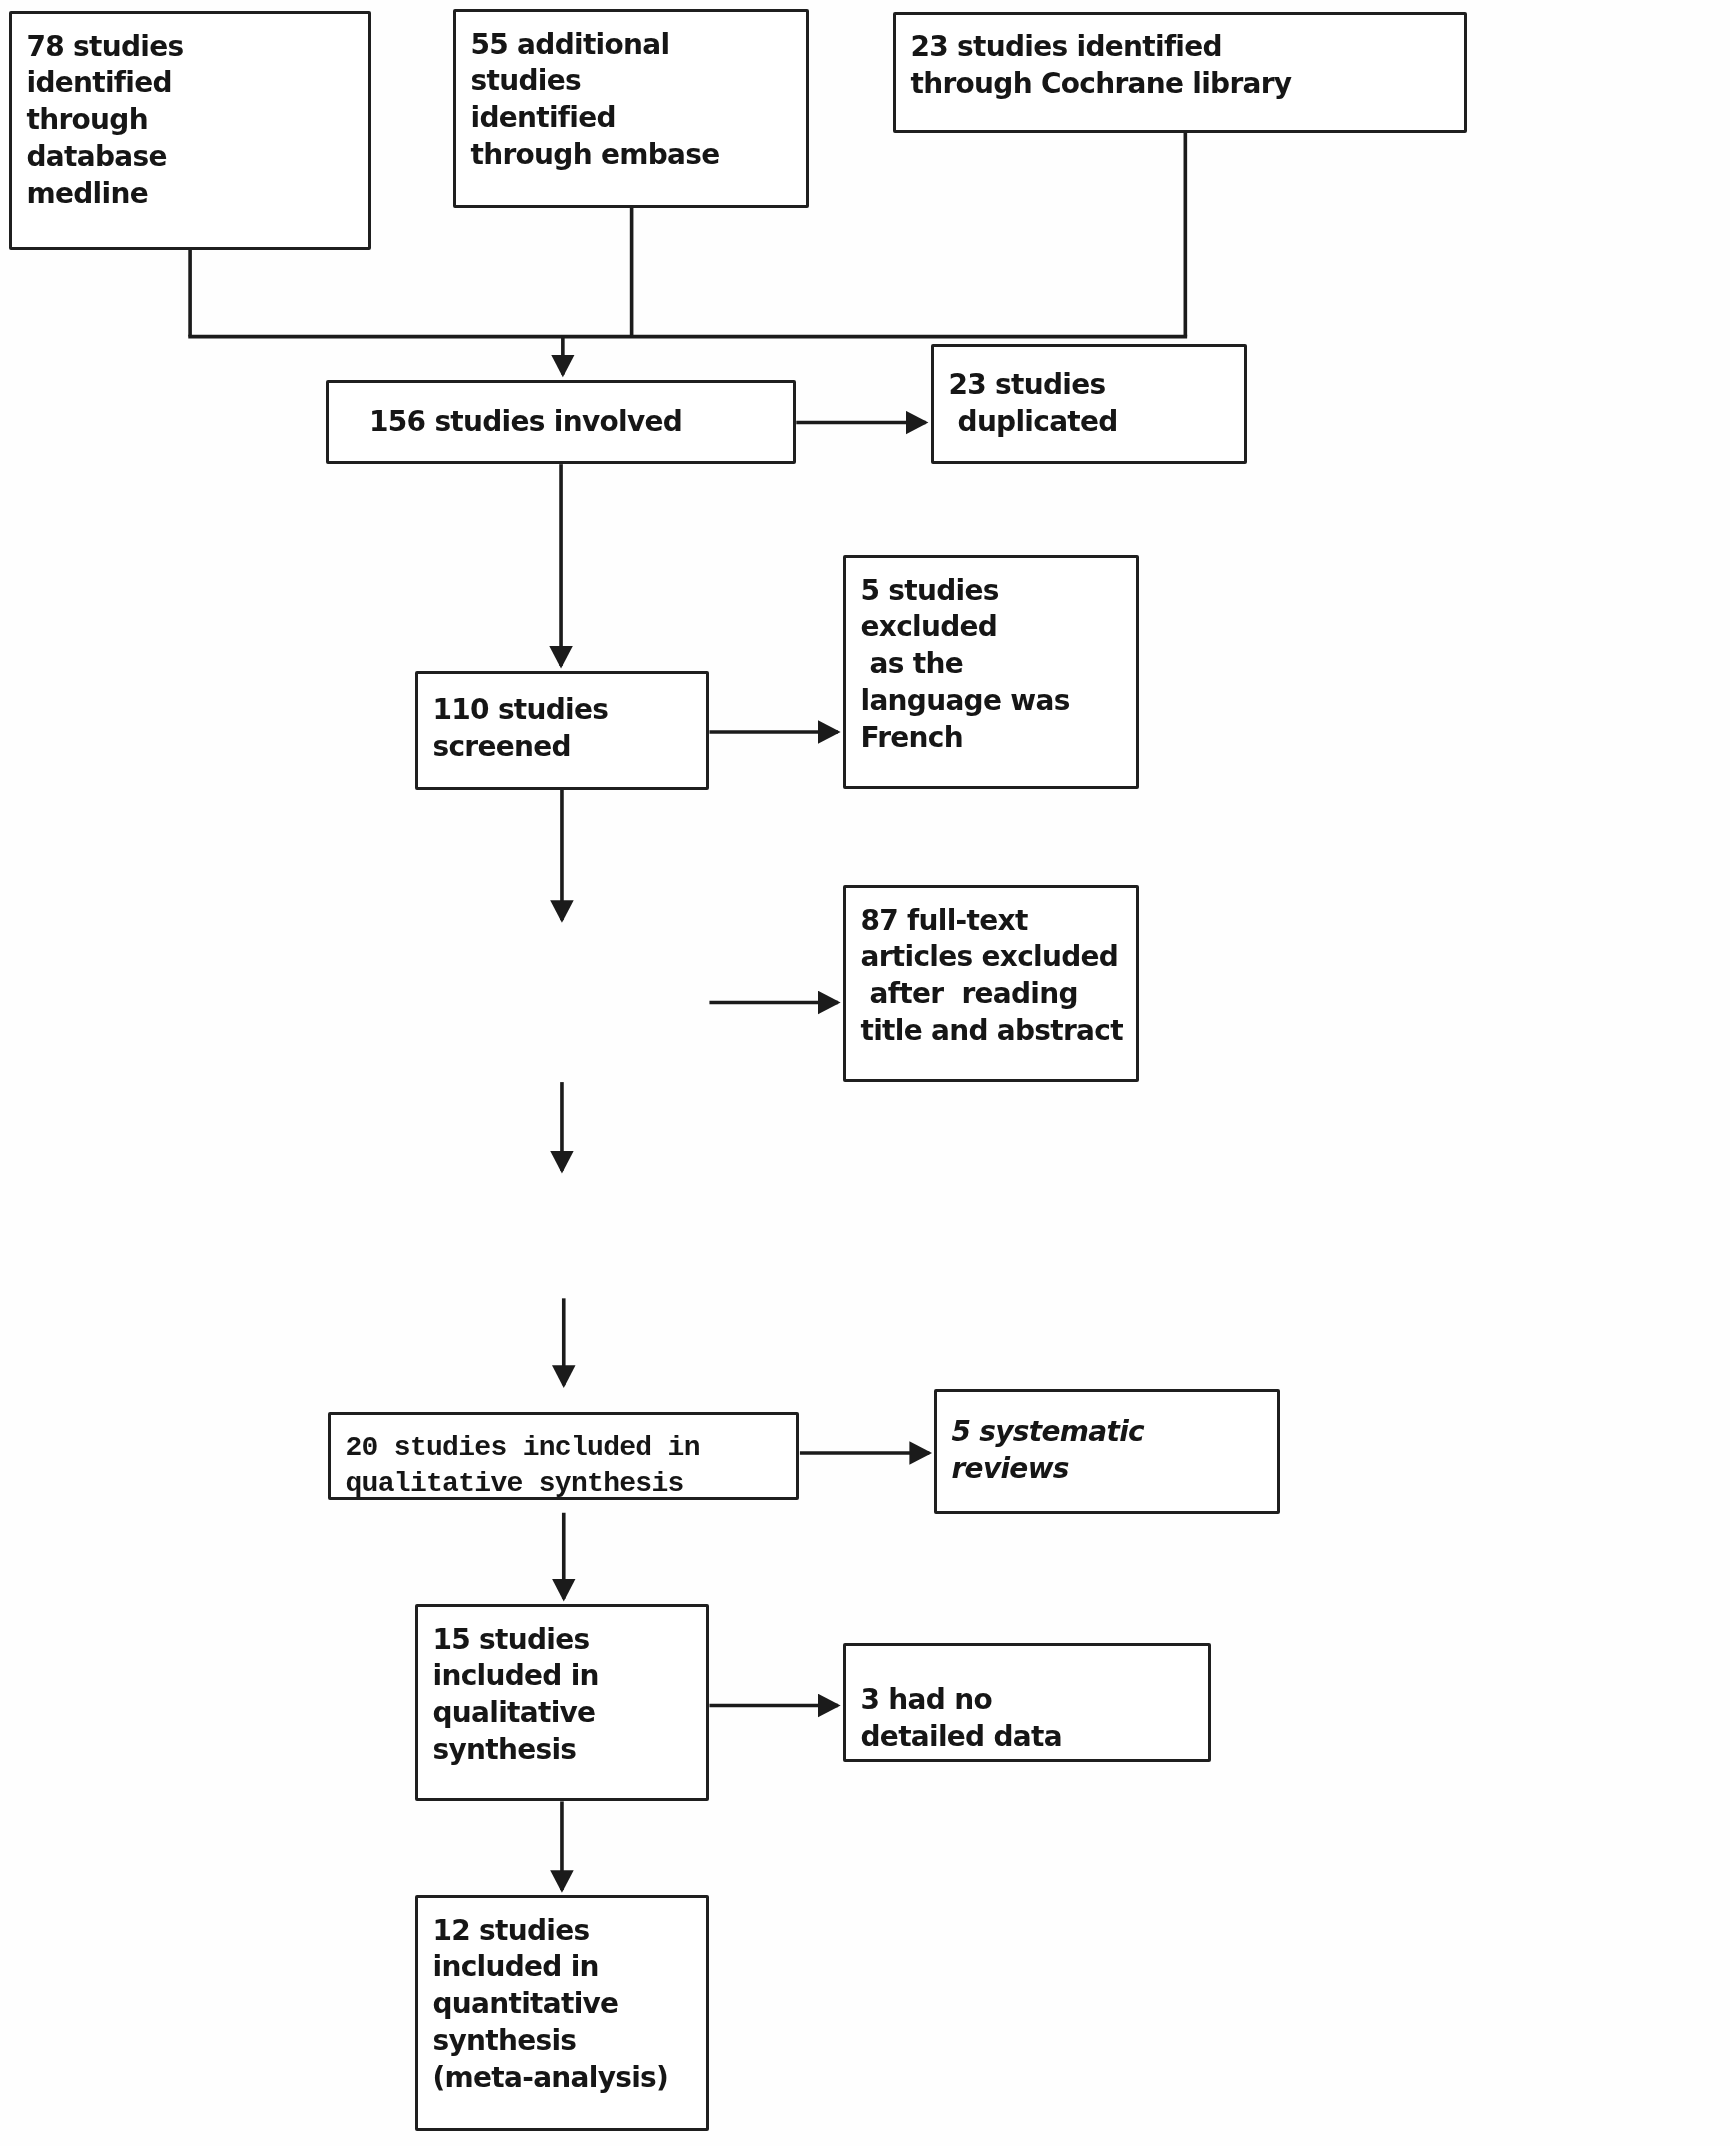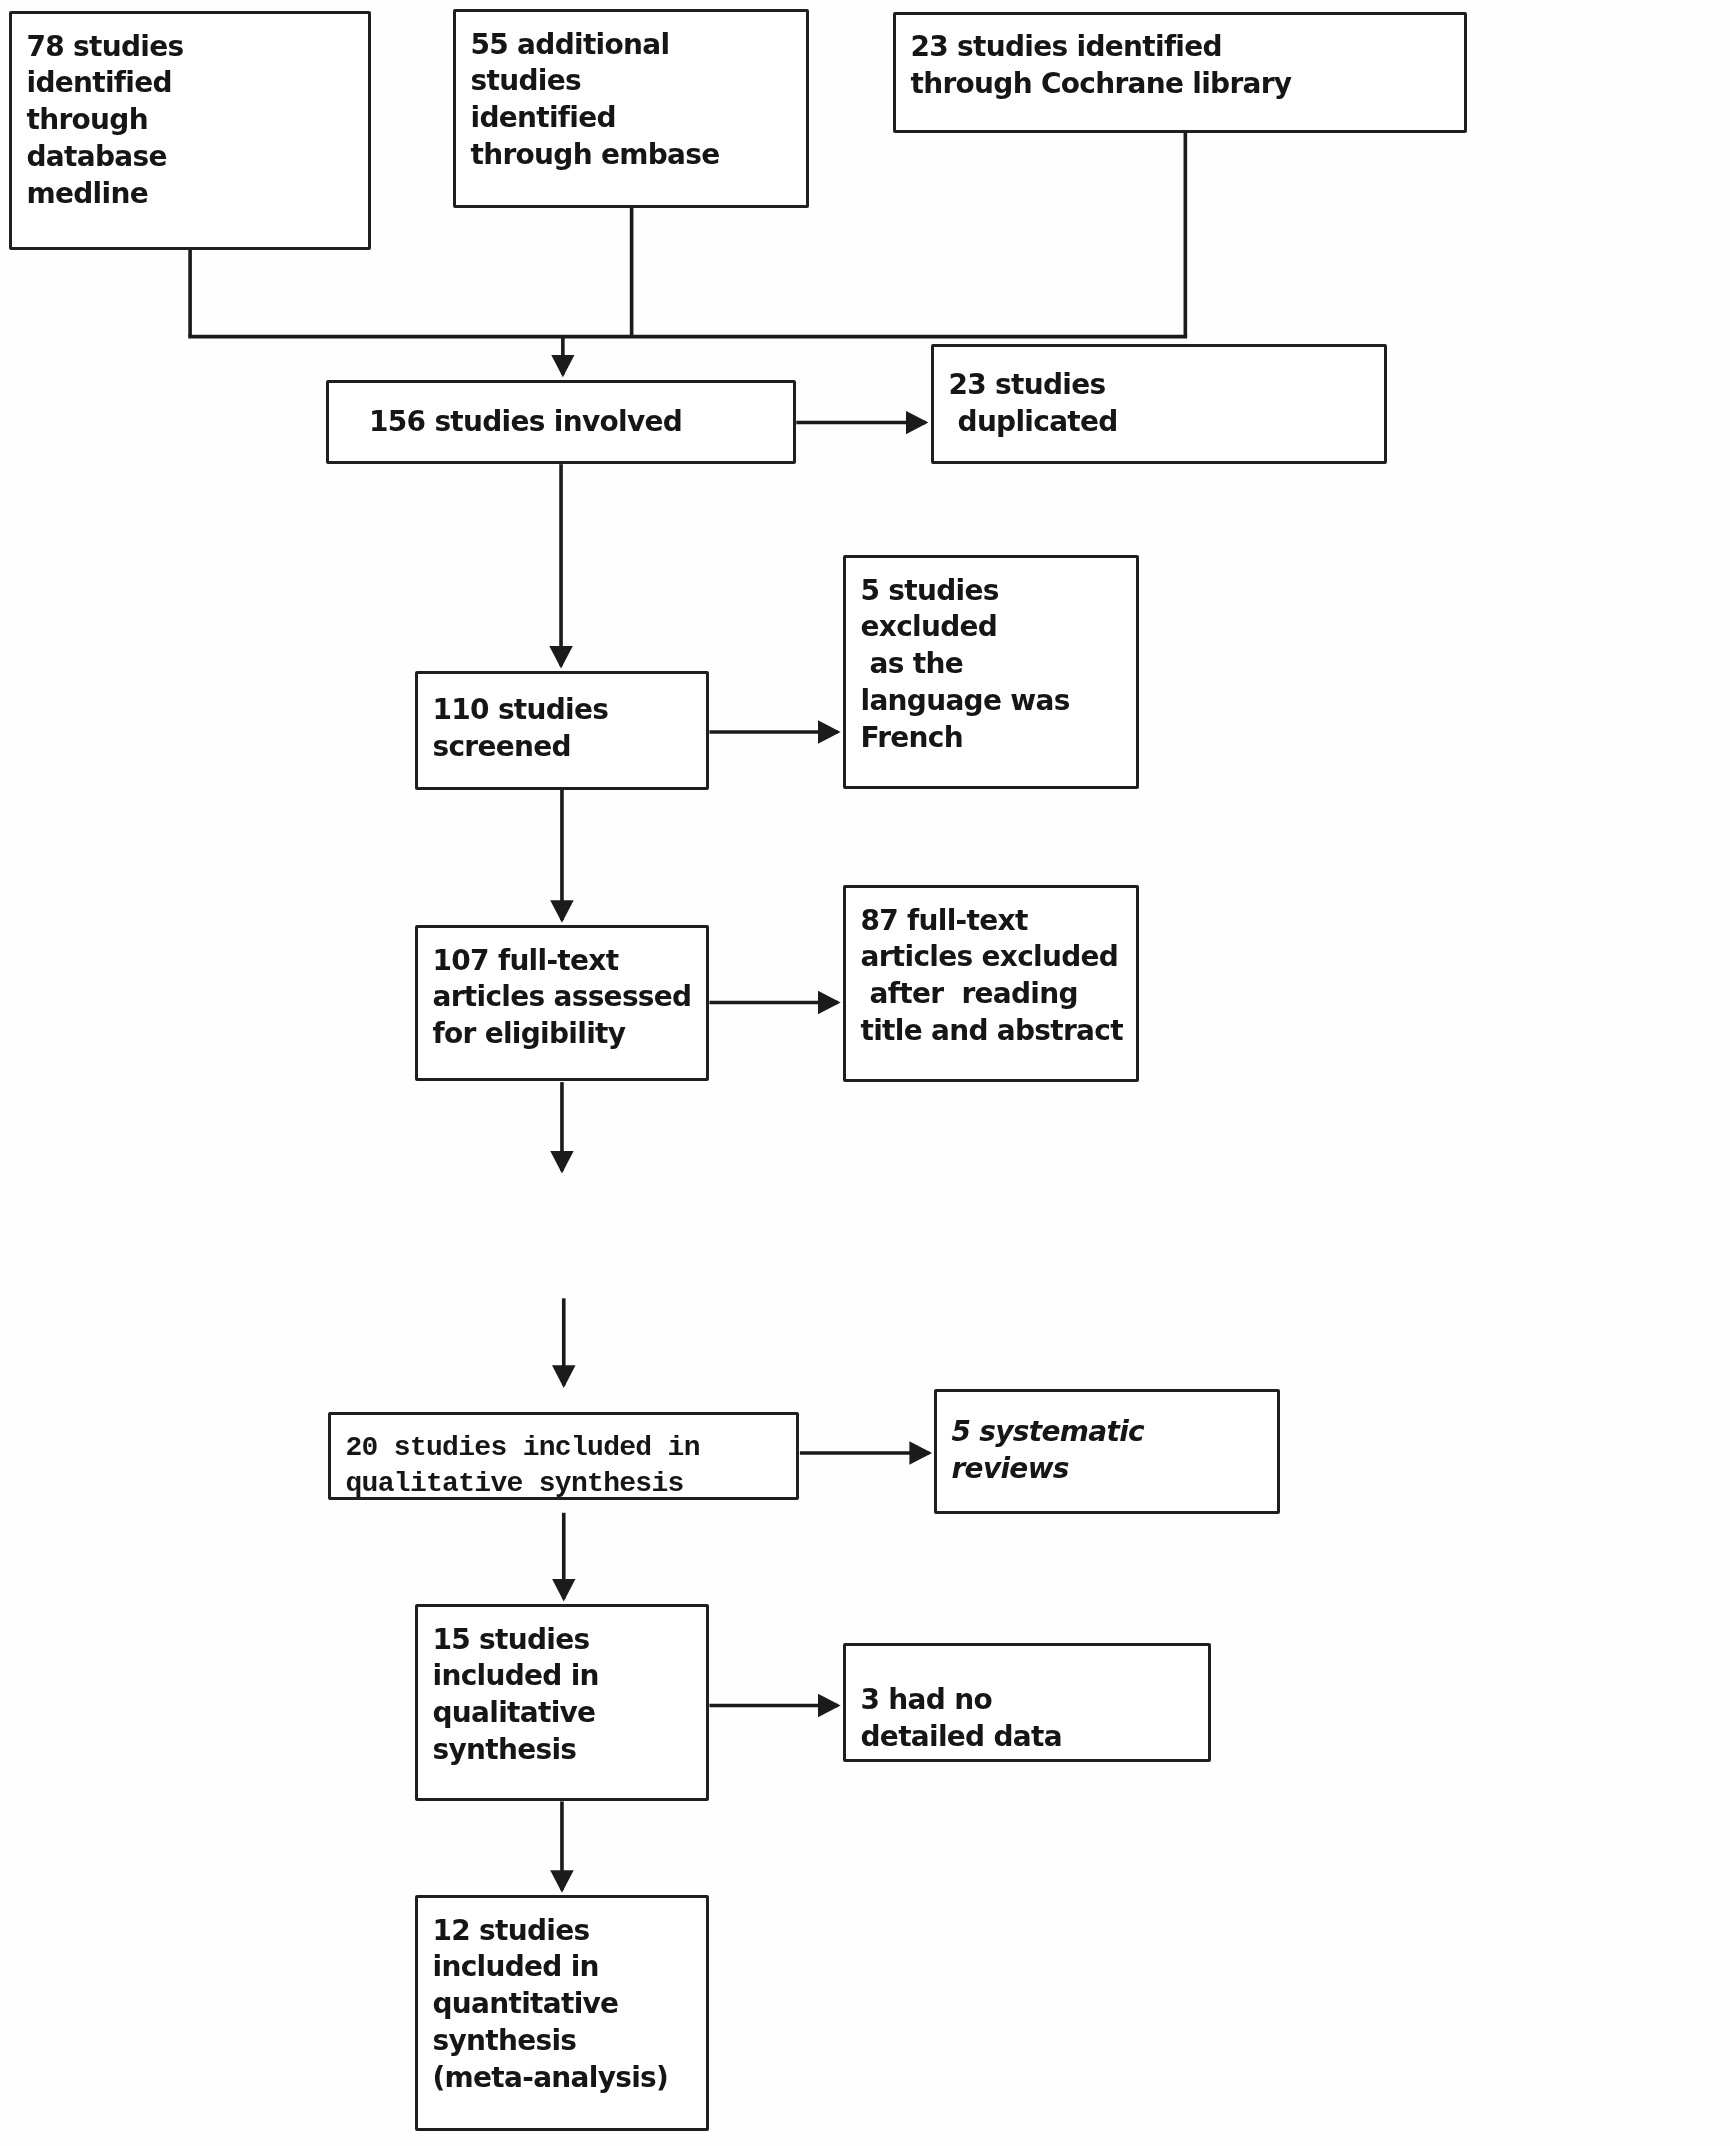--- a/index.html
+++ b/index.html
@@ -23,21 +23,21 @@
     font-size:28px;
     line-height:1.32;
     letter-spacing:-0.7px;
   }
   .box .txt{white-space:pre;display:block;}
   
   #b-medline {left:9px;  top:11px;  width:362px; height:239px;}
   #b-embase  {left:453px; top:9px;  width:356px; height:199px;}
   #b-cochrane{left:893px; top:11.8px;  width:574px; height:121px;}
   #b-involved{left:326px; top:380px; width:470px; height:84px; display:flex;align-items:center;padding-left:40px;}
-  #b-dup     {left:931px;top:344px; width:456px; height:120px;padding-top:20px;}
+  #b-dup     {left:931px;top:344px; width:316px; height:120px;padding-top:20px;}
   #b-screened{left:415px; top:671px; width:294px; height:119px;padding-top:18px;}
   #b-french  {left:843px; top:555px; width:296px; height:234px;}
   #b-ft107   {left:415px; top:925px;width:294px; height:156px;}
   #b-ex87    {left:843px; top:885px; width:296px; height:197px;}
   #b-ft20    {left:328px; top:1176px;width:471px; height:122px;}
   #b-q20     {left:328px; top:1412px;width:471px; height:88px;font-family:Liberation Mono, monospace;}
   #b-sys5    {left:934px;top:1389px;width:346px; height:125px;padding-top:22px;font-style:italic;}
   #b-q15     {left:415px; top:1604px;width:294px; height:197px;}
   #b-nd3     {left:843px; top:1643px;width:368px; height:119px;padding-top:36px;}
   #b-qt12    {left:415px; top:1895px;width:294px; height:236px;}
@@ -111,25 +111,20 @@
   </div>
 
   <div class="box" id="b-french">
     <span class="txt">5 studies
 excluded
  as the
 language was
 French</span>
   </div>
 
-  <div class="box" id="b-ft107">
-    <span class="txt">107 full-text
-articles assessed
-for eligibility</span>
-  </div>
 
   <div class="box" id="b-ex87">
     <span class="txt">87 full-text
 articles excluded
  after  reading
 title and abstract</span>
   </div>
 
 
   <div class="box" id="b-q20">

